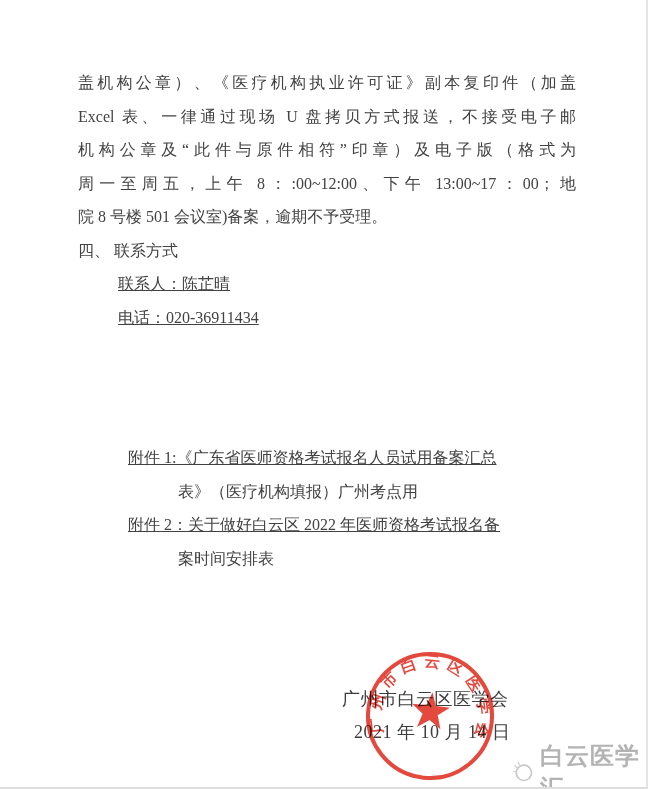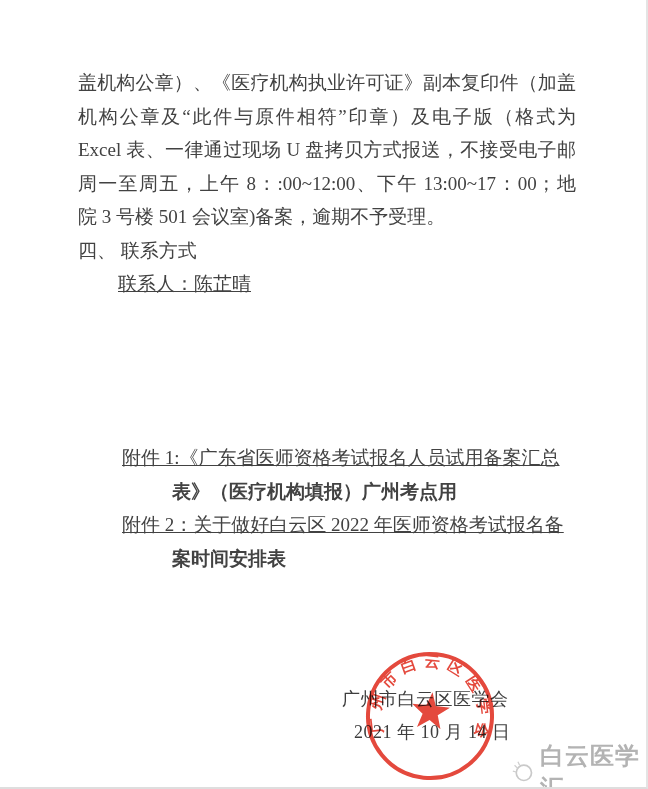--- a/index.html
+++ b/index.html
@@ -16,34 +16,34 @@
     color: #424242;
   }
   .body-text {
     position: absolute;
     left: 78px;
     top: 66px;
     width: 498px;
   }
   .attachments {
     position: absolute;
-    left: 82px;
+    left: 88px;
     top: 441px;
     width: 498px;
   }
   .line {
     display: block;
     height: 33.5px;
     line-height: 33.5px;
-    font-size: 19px;
+    font-size: 16px;
     white-space: normal;
   }
   .j { text-align: justify; text-align-last: justify; }
   .ind1 { padding-left: 40px; text-decoration: underline; }
-  .ind2 { padding-left: 90px; font-weight: bold; }
+  .ind2 { padding-left: 90px; }
   .sig-org {
     position: absolute;
     left: 342px;
     top: 687px;
     font-size: 18px;
     letter-spacing: 0.5px;
     color: #3e3e3e;
   }
   .sig-date {
     position: absolute;
@@ -86,26 +86,27 @@
     text-shadow: 0 0 1px #ffffff;
   }
 </style>
 </head>
 <body>
 
 <div class="page">
 
   <div class="body-text">
     <div class="line j">盖机构公章）、《医疗机构执业许可证》副本复印件（加盖</div>
+    <div class="line j">Excel 表、一律通过现场 U 盘拷贝方式报送，不接受电子邮</div>
     <div class="line j">机构公章及“此件与原件相符”印章）及电子版（格式为</div>
-    <div class="line j">Excel 表、一律通过现场 U 盘拷贝方式报送，不接受电子邮</div>
     <div class="line j">周一至周五，上午 8：:00~12:00、下午 13:00~17：00；地</div>
-    <div class="line">院 3 号楼 501 会议室)备案，逾期不予受理。</div>
+    <div class="line">院 8 号楼 501 会议室)备案，逾期不予受理。</div>
     <div class="line">四、 联系方式</div>
     <div class="line ind1">联系人：陈芷晴</div>
+    <div class="line ind1">电话：020-36911434</div>
   </div>
 
   <div class="attachments">
     <div class="line ind1">附件 1:《广东省医师资格考试报名人员试用备案汇总</div>
     <div class="line ind2">表》（医疗机构填报）广州考点用</div>
     <div class="line ind1">附件 2：关于做好白云区 2022 年医师资格考试报名备</div>
     <div class="line ind2">案时间安排表</div>
   </div>
 
   <div class="sig-org">广州市白云区医学会</div>

